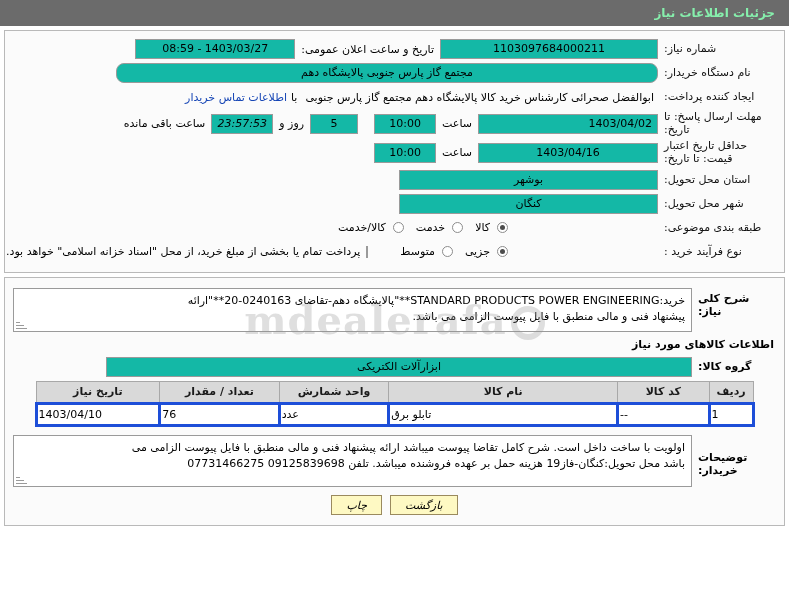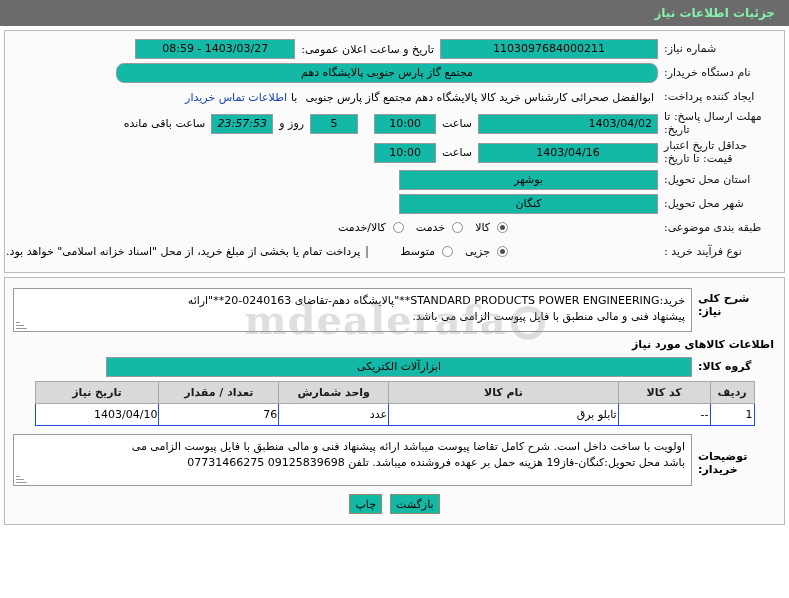--- a/index.html
+++ b/index.html
@@ -146,40 +146,41 @@
   }
   table.grid th {
     background: #d9d9d9;
     border: 1px solid #a8a8a8;
     height: 22px;
     font-weight: bold;
     color: #1a1a1a;
   }
   table.grid td {
     background: #ffffff;
-    border: 1px solid #1d4ed8;
+    border: 3px solid #1d4ed8;
     height: 22px;
-    text-align: right;
+    text-align: left;
   }
 
   
   .footer {
     margin-top: 8px;
     display: flex;
     justify-content: center;
     gap: 8px;
   }
   .btn {
     border: 1px solid #9a8a5e;
-    background: #14b8a6;
-    padding: 2px 5px;
+    background: #fef9c3;
+    padding: 2px 14px;
     font-size: 11px;
     height: 20px;
     line-height: 15px;
     cursor: pointer;
+    font-style: italic;
   }
 
   
   .watermark {
     position: absolute;
     left: 0; right: 0;
     top: 296px;
     text-align: center;
     font-size: 40px;
     font-weight: bold;

